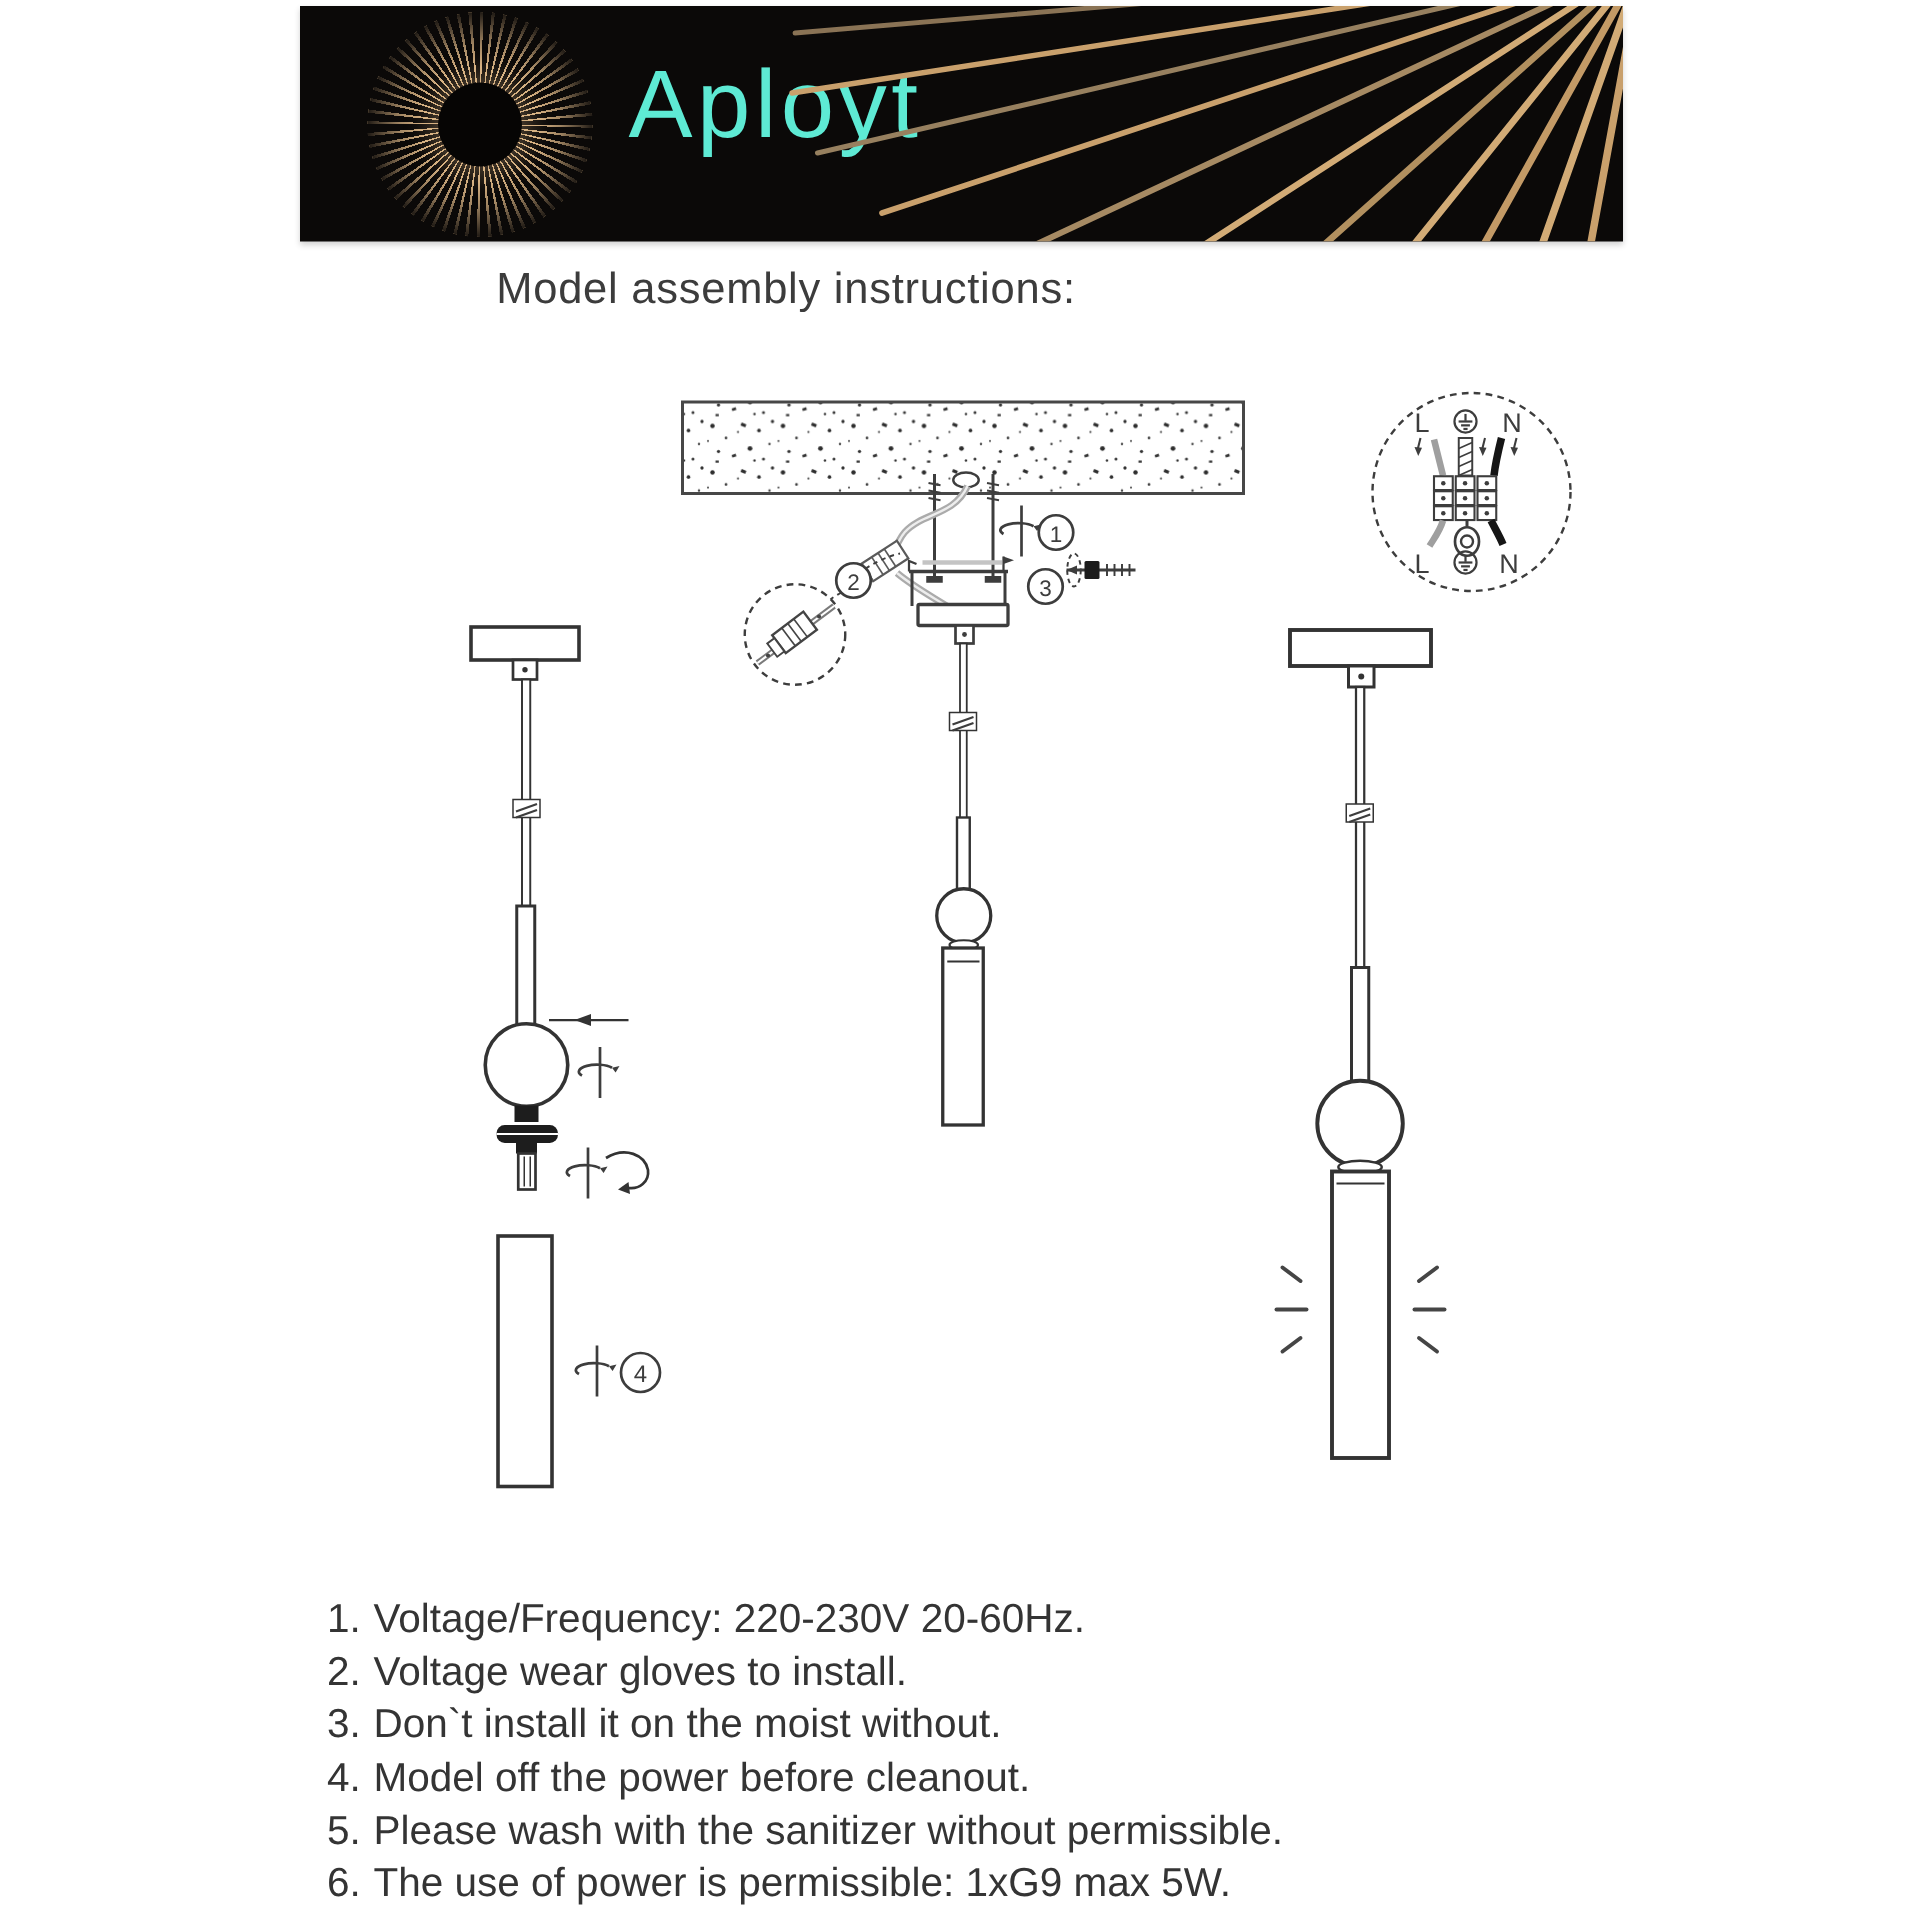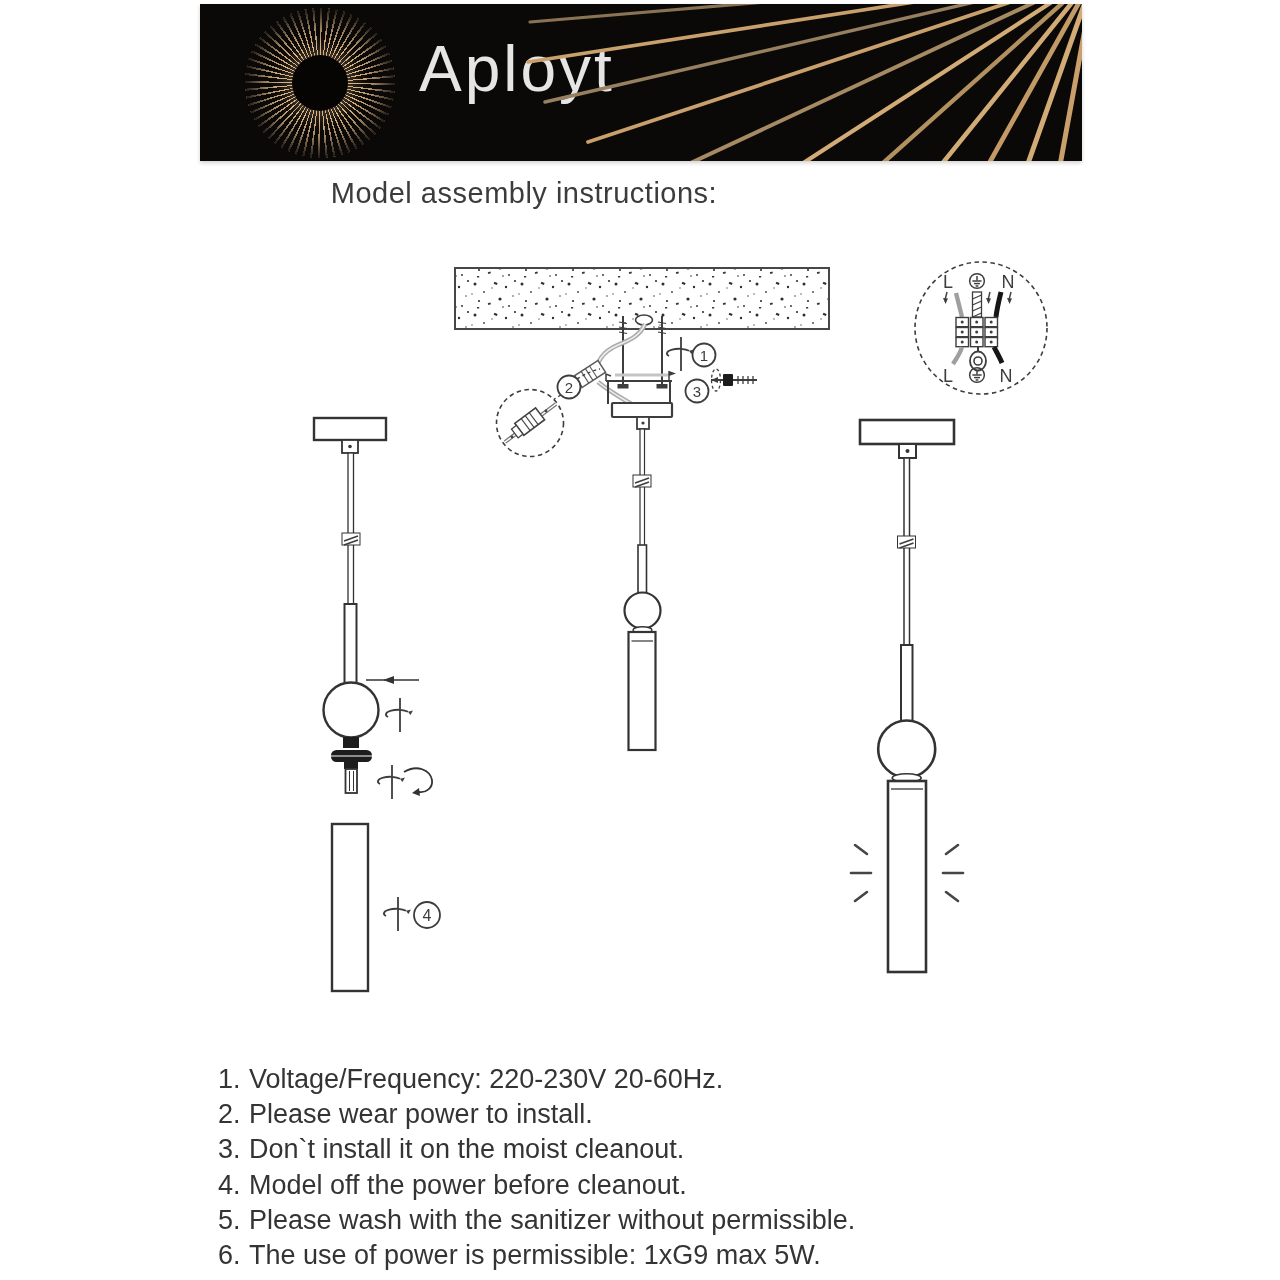--- a/index.html
+++ b/index.html
@@ -26,21 +26,21 @@
     background:radial-gradient(circle, rgba(11,9,8,0) 0 36%, rgba(11,9,8,.25) 50%, #0b0908 74%);
   }
   .logo-core {
     position:absolute; left:50%; top:50%; width:56px; height:56px; margin:-28px 0 0 -28px;
     border-radius:50%; background:#060504;
     box-shadow:0 0 18px 5px rgba(216,180,132,.38);
   }
   .brand-name {
     position:absolute; left:219px; top:33px;
     font-size:64px; line-height:64px; font-weight:400;
-    letter-spacing:3px; color:#e5e5e5;
+    letter-spacing:3px; color:#5eead4;
   }
   .corner-rays { position:absolute; left:0; top:0; width:882px; height:157px; }
 
   
   .title-block {
     position:absolute; left:0; top:176px; width:1048px;
     text-align:center; color:#3c3c3c;
   }
   .title-line { font-size:29px; line-height:34px; letter-spacing:.5px; }
 
@@ -340,25 +340,25 @@
     </g>
   </svg>
 
   <div class="instructions">
     <div class="instr-row">
       <span class="instr-num">1.</span>
       <span class="instr-txt">Voltage/Frequency: 220-230V 20-60Hz.</span>
     </div>
     <div class="instr-row">
       <span class="instr-num">2.</span>
-      <span class="instr-txt">Please wear power to install.</span>
+      <span class="instr-txt">Voltage wear gloves to install.</span>
     </div>
     <div class="instr-row">
       <span class="instr-num">3.</span>
-      <span class="instr-txt">Don`t install it on the moist cleanout.</span>
+      <span class="instr-txt">Don`t install it on the moist without.</span>
     </div>
     <div class="instr-row">
       <span class="instr-num">4.</span>
       <span class="instr-txt">Model off the power before cleanout.</span>
     </div>
     <div class="instr-row">
       <span class="instr-num">5.</span>
       <span class="instr-txt">Please wash with the sanitizer without permissible.</span>
     </div>
     <div class="instr-row">

